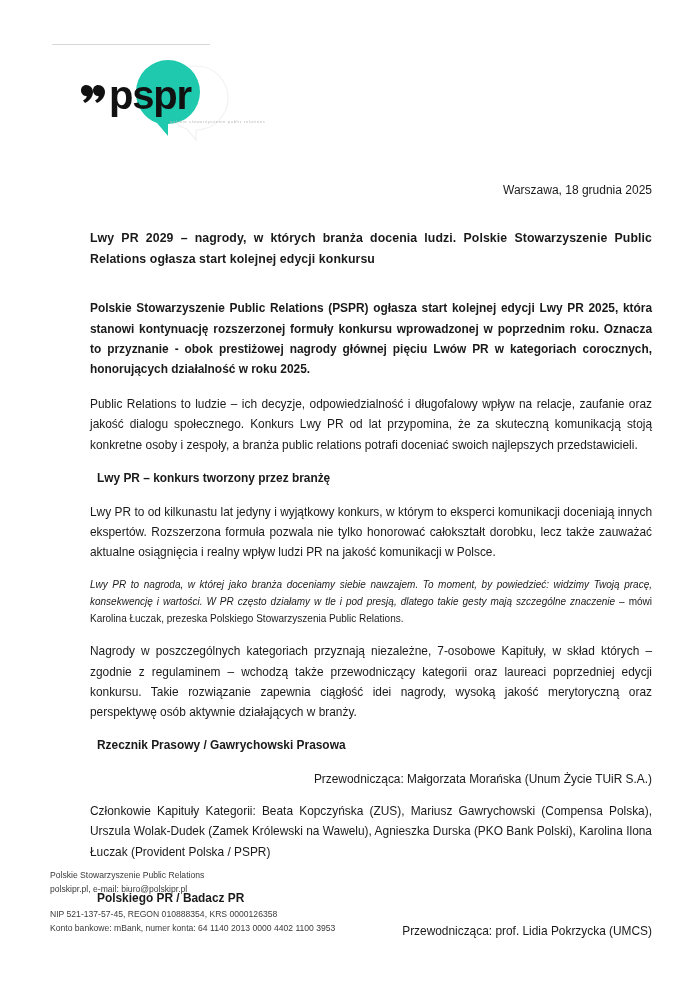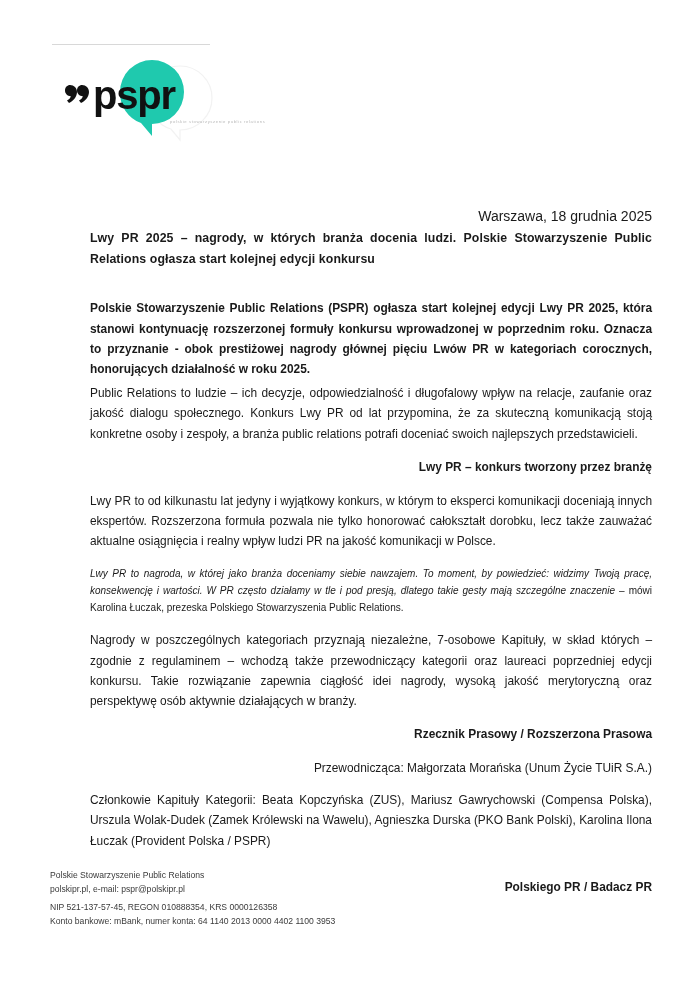--- a/index.html
+++ b/index.html
@@ -28,21 +28,21 @@
     position: absolute;
     left: 52px;
     top: 44px;
     width: 158px;
     height: 1px;
     background: #d8d8d8;
   }
 
   .logo-block {
     position: absolute;
-    left: 52px;
+    left: 68px;
     top: 52px;
     width: 165px;
     height: 92px;
   }
   .logo-svg { display: block; }
 
   .logo-sub {
     position: absolute;
     left: 170px;
     top: 119px;
@@ -51,24 +51,23 @@
     color: #b9b9b9;
     font-family: "Liberation Sans", sans-serif;
     white-space: nowrap;
   }
 
   
   .dateline {
     position: absolute;
     right: 48px;
     top: 183px;
-    font-size: 14px;
+    font-size: 12px;
     color: #1a1a1a;
     white-space: nowrap;
-    margin-top: 25px;
   }
 
   
   .body-col {
     position: absolute;
     left: 90px;
     top: 228px;
     width: 562px;
   }
 
@@ -83,28 +82,28 @@
   }
 
   p.para {
     font-size: 11.9px;
     line-height: 1.70;
     text-align: justify;
     text-justify: inter-word;
     margin: 0 0 14px 0;
   }
   p.para.bold { font-weight: bold; }
-  p.para.lead { margin-bottom: 4px; }
+  p.para.lead { margin-bottom: 15px; }
 
   h2.subhead {
     font-size: 11.9px;
     font-weight: bold;
     line-height: 1.65;
     margin: 14px 0 13px 7px;
-    text-align: right;
+    text-align: left;
   }
 
   p.quote {
     font-size: 10px;
     line-height: 1.70;
     text-align: justify;
     text-justify: inter-word;
     margin: 0 0 14px 0;
   }
   p.quote .it { font-style: italic; }
@@ -128,21 +127,21 @@
   .footer {
     position: absolute;
     left: 50px;
     top: 869px;
     width: 560px;
     font-size: 8.6px;
     line-height: 1.62;
     color: #3a3a3a;
   }
   .footer .blk { margin: 0; }
-  .footer .blk + .blk { margin-top: 4px; }
+  .footer .blk + .blk { margin-top: 11px; }
   .footer div { white-space: nowrap; }
 </style>
 </head>
 <body>
 
 <div class="page">
 
   <div class="header-rule"></div>
 
   <div class="logo-block">
@@ -160,52 +159,53 @@
       <text x="41" y="57" font-family="'Liberation Sans', sans-serif" font-size="40" font-weight="bold" fill="#111111" letter-spacing="-1.2">pspr</text>
     </svg>
   </div>
 
   <div class="logo-sub">polskie stowarzyszenie public relations</div>
 
   <div class="dateline">Warszawa, 18 grudnia 2025</div>
 
   <div class="body-col">
 
-    <h1 class="doc-title">Lwy PR 2025 – nagrody, w których branża docenia ludzi. Polskie Stowarzyszenie Public Relations ogłasza start kolejnej edycji konkursu</h1>
+    <h1 class="doc-title">Lwy PR 2029 – nagrody, w których branża docenia ludzi. Polskie Stowarzyszenie Public Relations ogłasza start kolejnej edycji konkursu</h1>
 
     <p class="para bold lead">Polskie Stowarzyszenie Public Relations (PSPR) ogłasza start kolejnej edycji Lwy PR 2025, która stanowi kontynuację rozszerzonej formuły konkursu wprowadzonej w   poprzednim roku. Oznacza to przyznanie - obok prestiżowej nagrody głównej   pięciu Lwów PR w kategoriach corocznych, honorujących działalność w roku 2025.</p>
 
     <p class="para">Public Relations to ludzie – ich decyzje, odpowiedzialność i długofalowy wpływ na relacje, zaufanie oraz jakość dialogu społecznego. Konkurs Lwy PR od lat przypomina, że za skuteczną komunikacją stoją konkretne osoby i zespoły, a branża public relations potrafi doceniać swoich najlepszych przedstawicieli.</p>
 
     <h2 class="subhead">Lwy PR – konkurs tworzony przez branżę</h2>
 
     <p class="para">Lwy PR to od kilkunastu lat jedyny i wyjątkowy konkurs, w którym to eksperci komunikacji doceniają innych ekspertów. Rozszerzona formuła pozwala nie tylko honorować całokształt dorobku, lecz także zauważać aktualne osiągnięcia i realny wpływ ludzi PR na jakość komunikacji w Polsce.</p>
 
     <p class="quote">
       <span class="it">Lwy PR to nagroda, w której jako branża doceniamy siebie nawzajem. To moment, by powiedzieć: widzimy Twoją pracę, konsekwencję i wartości. W PR często działamy w tle i pod presją, dlatego takie gesty mają szczególne znaczenie</span><span class="attrib"> – mówi Karolina Łuczak, prezeska Polskiego Stowarzyszenia Public Relations.</span>
     </p>
 
 
     <p class="para">Nagrody w poszczególnych kategoriach przyznają niezależne, 7-osobowe Kapituły, w  skład których – zgodnie z regulaminem – wchodzą także przewodniczący kategorii oraz laureaci poprzedniej edycji konkursu. Takie rozwiązanie zapewnia ciągłość idei nagrody, wysoką jakość merytoryczną oraz perspektywę osób aktywnie działających w branży.</p>
 
-    <h2 class="subhead">Rzecznik Prasowy / Rozszerzona Prasowa</h2>
+    <h2 class="subhead">Rzecznik Prasowy / Gawrychowski Prasowa</h2>
 
     <p class="plain">Przewodnicząca: Małgorzata Morańska (Unum Życie TUiR S.A.)</p>
 
     <p class="roster"> Członkowie Kapituły Kategorii: Beata Kopczyńska (ZUS), Mariusz Gawrychowski (Compensa Polska), Urszula Wolak-Dudek (Zamek Królewski na Wawelu), Agnieszka Durska (PKO Bank Polski), Karolina Ilona Łuczak (Provident Polska / PSPR)</p>
 
     <h2 class="subhead">Polskiego PR / Badacz PR</h2>
 
+    <p class="plain">Przewodnicząca: prof. Lidia Pokrzycka (UMCS)</p>
 
   </div>
 
   <div class="footer">
     <div class="blk">
       <div>Polskie Stowarzyszenie Public Relations</div>
-      <div>polskipr.pl, e-mail: pspr@polskipr.pl</div>
+      <div>polskipr.pl, e-mail: biuro@polskipr.pl</div>
     </div>
     <div class="blk">
       <div>NIP 521-137-57-45, REGON 010888354, KRS 0000126358</div>
       <div>Konto bankowe: mBank, numer konta: 64 1140 2013 0000 4402 1100 3953</div>
     </div>
   </div>
 
 </div>
 
 </body></html>

